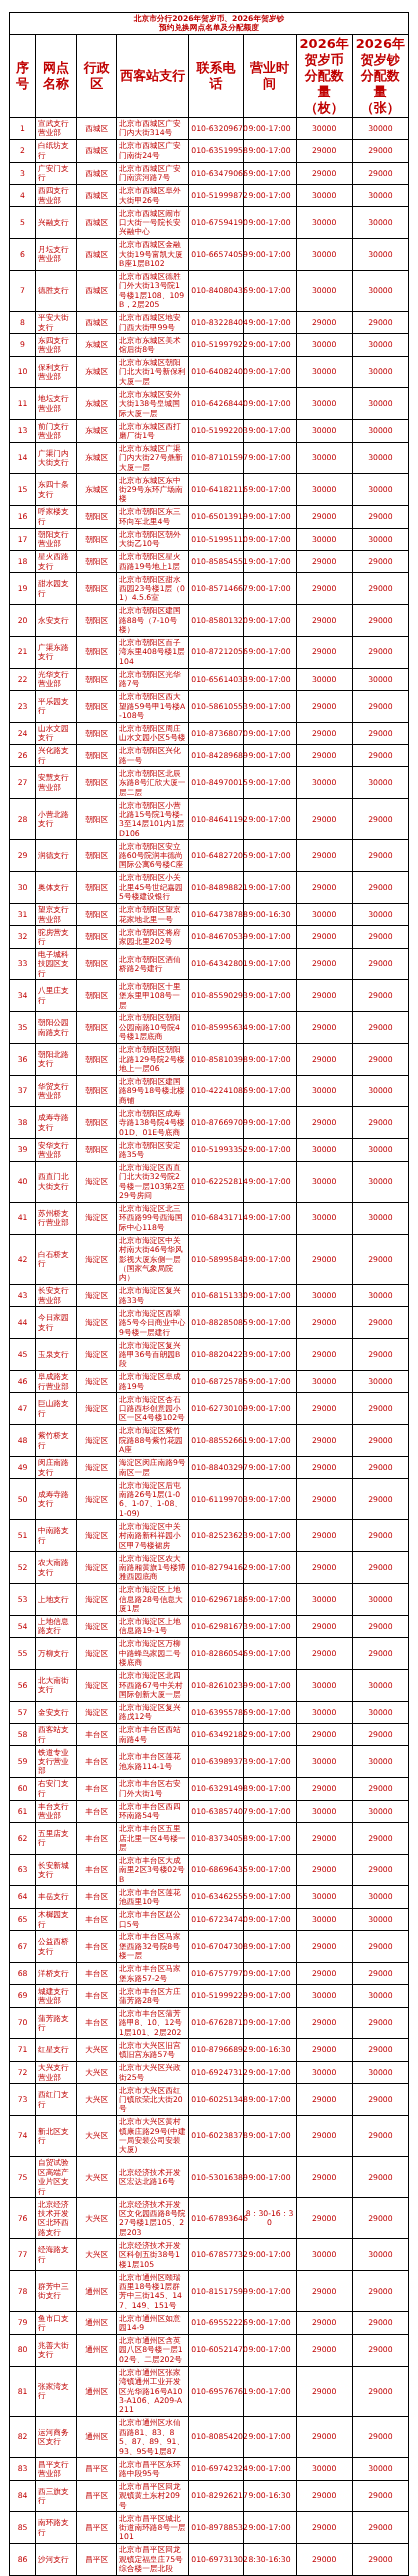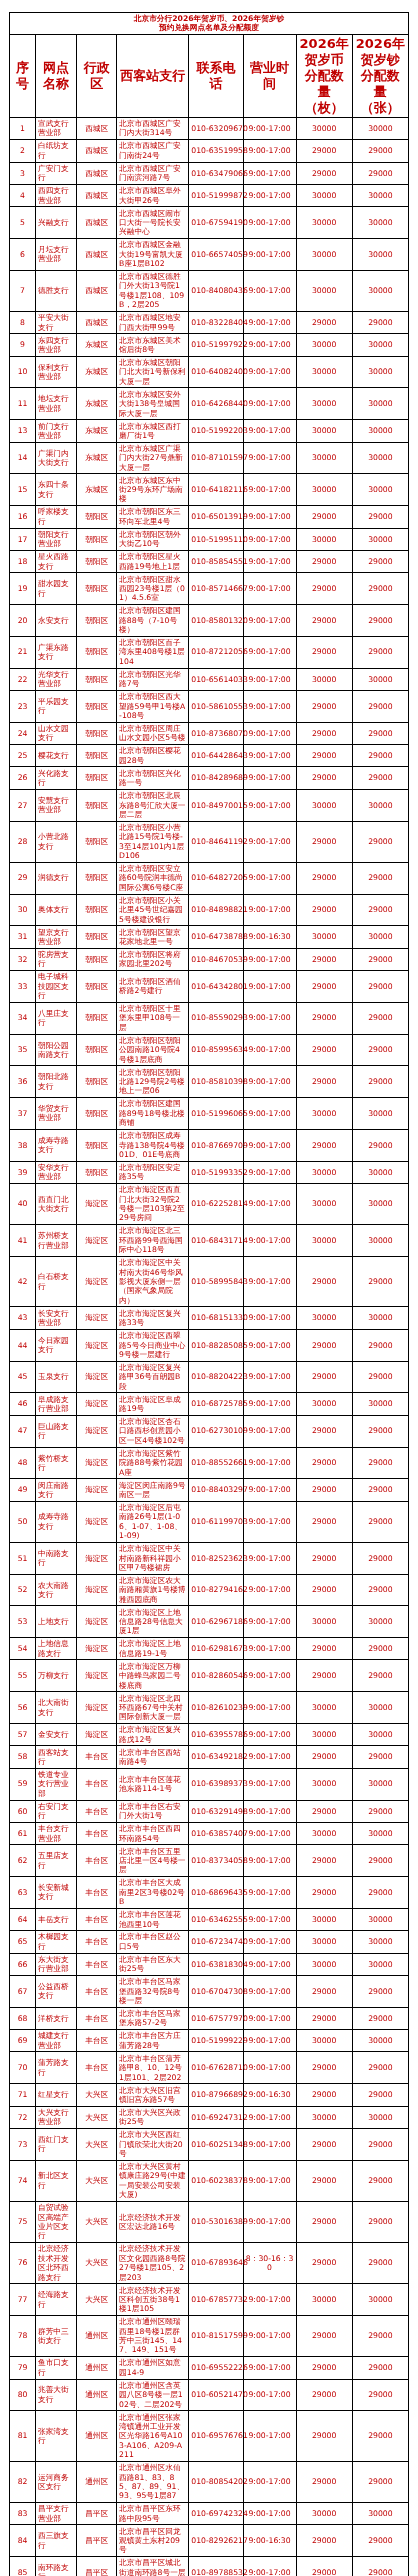--- a/index.html
+++ b/index.html
@@ -313,30 +313,20 @@
           <td class="c-num">24</td>
           <td class="c-name">山水文园支行</td>
           <td class="c-dist">朝阳区</td>
           <td class="c-addr">北京市朝阳区周庄山水文园小区5号楼</td>
           <td class="c-phone">010-87368070</td>
           <td class="c-hours">9:00-17:00</td>
           <td class="c-coin">29000</td>
           <td class="c-note">29000</td>
         </tr>
         <tr class="data-row">
-          <td class="c-num">25</td>
-          <td class="c-name">樱花支行</td>
-          <td class="c-dist">朝阳区</td>
-          <td class="c-addr">北京市朝阳区樱花园28号</td>
-          <td class="c-phone">010-64428643</td>
-          <td class="c-hours">9:00-17:00</td>
-          <td class="c-coin">29000</td>
-          <td class="c-note">29000</td>
-        </tr>
-        <tr class="data-row">
           <td class="c-num">26</td>
           <td class="c-name">兴化路支行</td>
           <td class="c-dist">朝阳区</td>
           <td class="c-addr">北京市朝阳区兴化路一号</td>
           <td class="c-phone">010-84289689</td>
           <td class="c-hours">9:00-17:00</td>
           <td class="c-coin">29000</td>
           <td class="c-note">29000</td>
         </tr>
         <tr class="data-row">
@@ -437,21 +427,21 @@
           <td class="c-phone">010-85810398</td>
           <td class="c-hours">9:00-17:00</td>
           <td class="c-coin">29000</td>
           <td class="c-note">29000</td>
         </tr>
         <tr class="data-row">
           <td class="c-num">37</td>
           <td class="c-name">华贸支行营业部</td>
           <td class="c-dist">朝阳区</td>
           <td class="c-addr">北京市朝阳区建国路89号18号楼北楼商铺</td>
-          <td class="c-phone">010-51996065</td>
+          <td class="c-phone">010-42241086</td>
           <td class="c-hours">9:00-17:00</td>
           <td class="c-coin">30000</td>
           <td class="c-note">30000</td>
         </tr>
         <tr class="data-row">
           <td class="c-num">38</td>
           <td class="c-name">成寿寺路支行</td>
           <td class="c-dist">朝阳区</td>
           <td class="c-addr">北京市朝阳区成寿寺路138号院4号楼01D、01E号底商</td>
           <td class="c-phone">010-87669709</td>
@@ -718,30 +708,20 @@
           <td class="c-hours">9:00-17:00</td>
           <td class="c-coin">30000</td>
           <td class="c-note">30000</td>
         </tr>
         <tr class="data-row">
           <td class="c-num">65</td>
           <td class="c-name">木樨园支行</td>
           <td class="c-dist">丰台区</td>
           <td class="c-addr">北京市丰台区赵公口5号</td>
           <td class="c-phone">010-67234740</td>
-          <td class="c-hours">9:00-17:00</td>
-          <td class="c-coin">30000</td>
-          <td class="c-note">30000</td>
-        </tr>
-        <tr class="data-row">
-          <td class="c-num">66</td>
-          <td class="c-name">东大街支行营业部</td>
-          <td class="c-dist">丰台区</td>
-          <td class="c-addr">北京市丰台区东大街25号</td>
-          <td class="c-phone">010-63818304</td>
           <td class="c-hours">9:00-17:00</td>
           <td class="c-coin">30000</td>
           <td class="c-note">30000</td>
         </tr>
         <tr class="data-row">
           <td class="c-num">67</td>
           <td class="c-name">公益西桥支行</td>
           <td class="c-dist">丰台区</td>
           <td class="c-addr">北京市丰台区马家堡西路32号院8号楼一层</td>
           <td class="c-phone">010-67047308</td>

